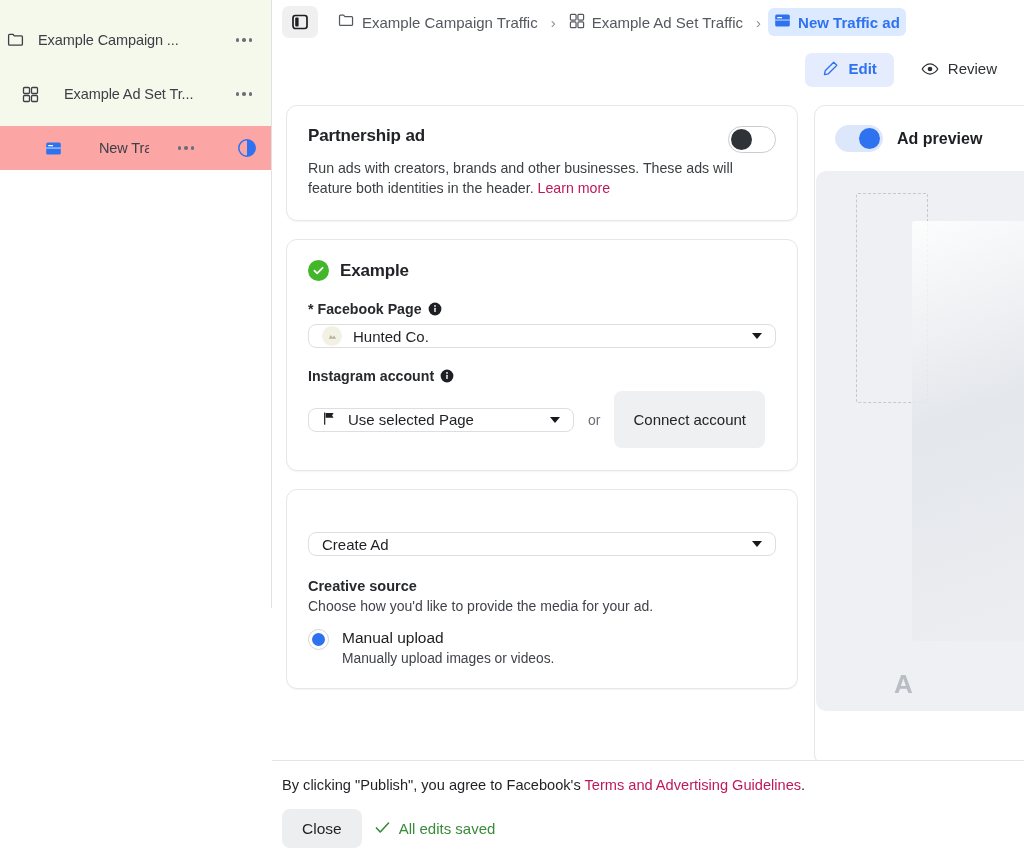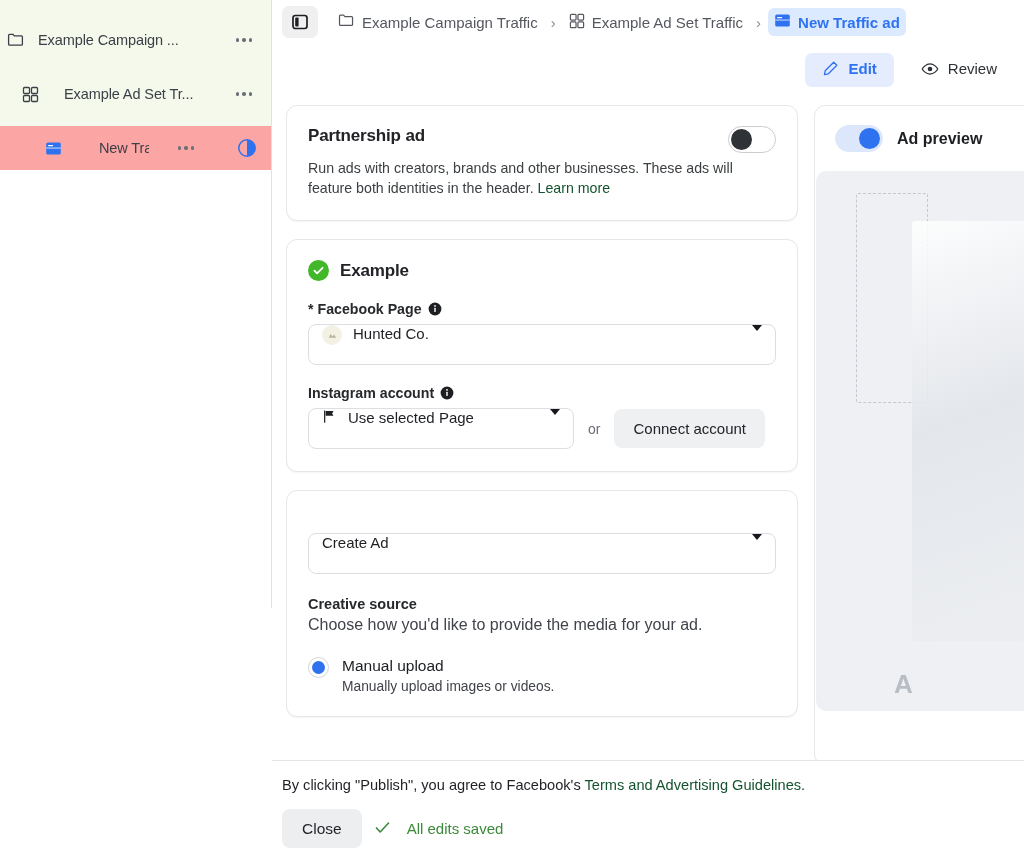--- a/index.html
+++ b/index.html
@@ -120,21 +120,21 @@
     display: flex; align-items: flex-start; justify-content: space-between; gap: 12px;
   }
   .card-title {
     font-size: 17px; font-weight: 700; color: #212327; letter-spacing: -0.15px;
   }
   .card-title-row { display: flex; align-items: center; gap: 11px; }
   .card-desc {
     font-size: 14.2px; color: #3c4043; line-height: 1.42; margin-top: 5px;
     max-width: 466px;
   }
-  .link { color: #14532d; cursor: pointer; }
+  .link { color: #be185d; cursor: pointer; }
 
   .toggle {
     width: 48px; height: 27px; border-radius: 14px;
     background: #ffffff; border: 1px solid #c9ccd1;
     position: relative; flex: 0 0 auto; cursor: pointer;
   }
   .toggle .knob {
     position: absolute; top: 2px; left: 2px;
     width: 21px; height: 21px; border-radius: 50%; background: #2f3236;
   }
@@ -147,49 +147,49 @@
   }
 
   .field-label {
     font-size: 14.2px; font-weight: 700; color: #27292d;
     display: flex; align-items: center; gap: 6px;
     margin: 20px 0 7px 0;
   }
   .info-ico { width: 14px; height: 14px; flex: 0 0 auto; cursor: pointer; }
 
   .select {
-    height: 41px; border: 1px solid #dcdee2; border-radius: 8px;
-    background: #fff; display: flex; 
+    height: 24px; border: 1px solid #dcdee2; border-radius: 8px;
+    background: #fff; display: flex; align-items: center;
     padding: 0 13px; gap: 11px; cursor: pointer;
     font-size: 15px; color: #1e2023;
   }
   .select .val { flex: 1 1 auto; white-space: nowrap; overflow: hidden; }
   .caret {
     width: 0; height: 0; flex: 0 0 auto;
     border-left: 5.5px solid transparent; border-right: 5.5px solid transparent;
     border-top: 6.5px solid #16181b;
   }
   .avatar-sm {
     width: 20px; height: 20px; border-radius: 50%;
     background: #f3f1e4; flex: 0 0 auto;
     display: flex; align-items: center; justify-content: center;
     overflow: hidden;
   }
   .ig-row { display: flex; align-items: center; gap: 14px; }
   .ig-row .select { flex: 0 0 266px; width: 266px; }
   .or-word { font-size: 14px; color: #6a6e75; flex: 0 0 auto; }
   .ghost-btn {
     background: #eff0f2; border: none; border-radius: 8px;
-    height: 39px; padding: 0 19px;
+    height: 57px; padding: 0 19px;
     font-size: 15px; color: #222428; cursor: pointer;
     font-family: inherit; white-space: nowrap;
   }
 
   .sub-label { font-size: 14.5px; font-weight: 700; color: #27292d; margin: 22px 0 4px 0; }
-  .sub-desc  { font-size: 16px; color: #40434a; margin-bottom: 22px; }
+  .sub-desc  { font-size: 14px; color: #40434a; margin-bottom: 14px; }
 
   .radio-row { display: flex; align-items: flex-start; gap: 13px; }
   .radio {
     width: 21px; height: 21px; border-radius: 50%;
     border: 1px solid #d2d5da; background: #fff;
     display: flex; align-items: center; justify-content: center;
     flex: 0 0 auto; margin-top: 1px; cursor: pointer;
   }
   .radio.on::after { content:""; width: 13px; height: 13px; border-radius: 50%; background: #2f72f0; }
   .radio-main { font-size: 15.5px; color: #1b1d21; line-height: 1.25; }
@@ -230,21 +230,21 @@
     background: #fff; border-top: 1px solid #e3e4e8;
     padding: 16px 0 0 10px;
   }
   .agree { font-size: 14.6px; color: #1f2125; }
   .footer-actions { display: flex; align-items: center; gap: 12px; margin-top: 16px; }
   .close-btn {
     background: #eceef0; border: none; border-radius: 8px;
     height: 39px; padding: 0 20px; font-size: 15.5px; color: #1f2125;
     cursor: pointer; font-family: inherit;
   }
-  .saved { display: flex; align-items: center; gap: 16px; font-size: 15px; color: #3a8a3a; }
+  .saved { display: flex; align-items: center; gap: 8px; font-size: 15px; color: #3a8a3a; }
 </style>
 </head>
 <body>
 
 <div id="app">
 
   <aside id="sidebar">
     <div class="sb-gap-green"></div>
 
     <div class="nav-row tint-green lvl-1">

